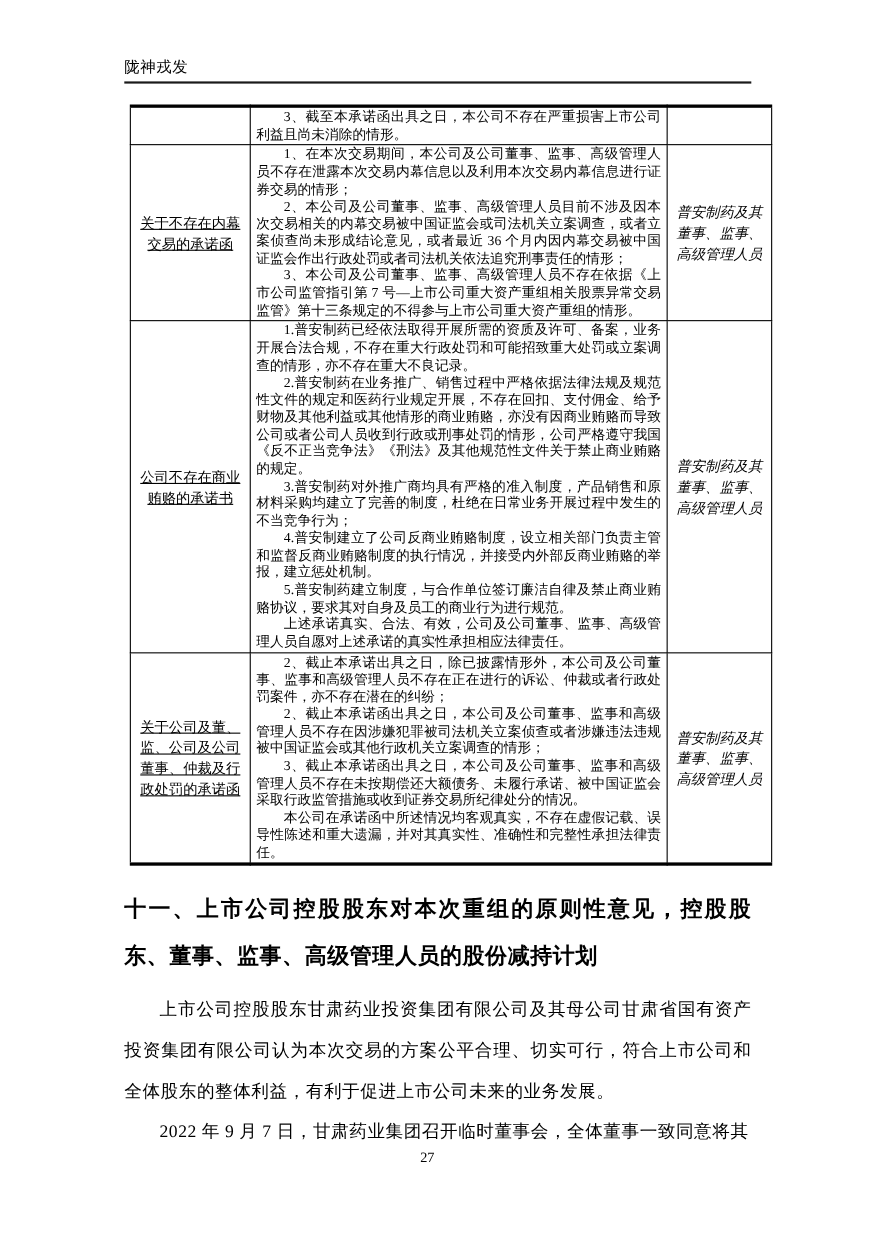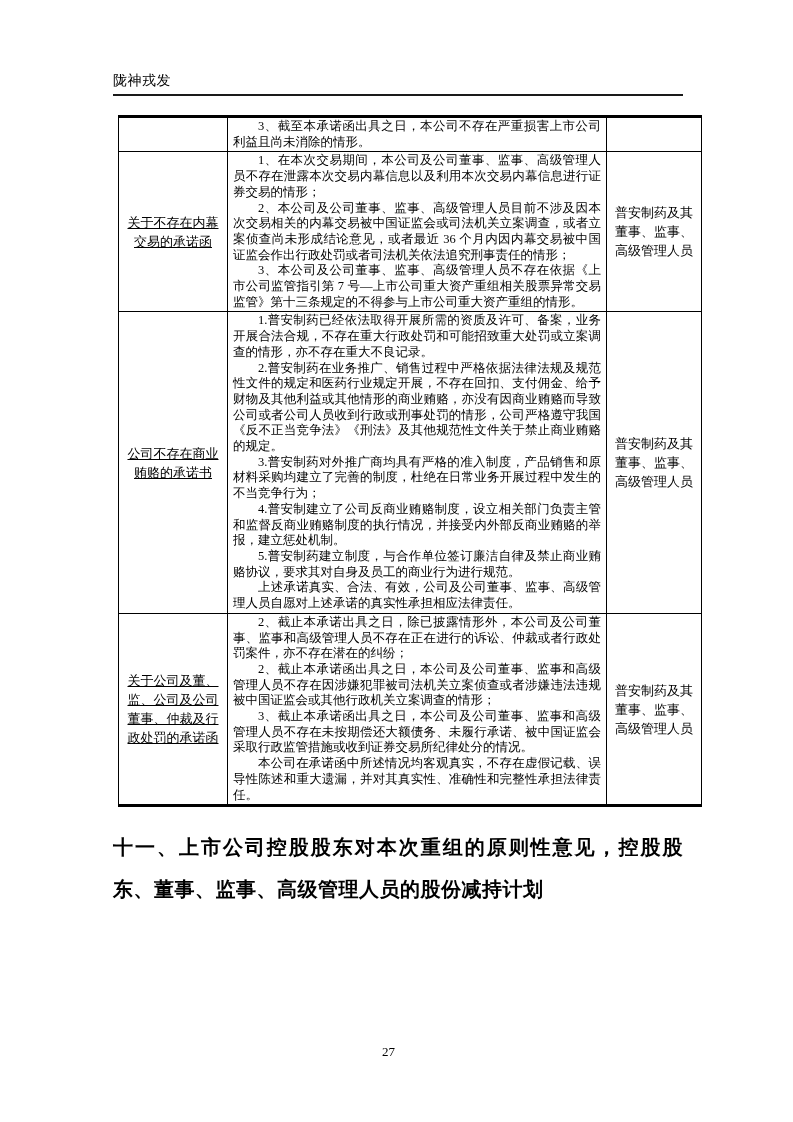--- a/index.html
+++ b/index.html
@@ -13,21 +13,21 @@
     color: #000;
     overflow: hidden;
   }
   .content { margin: 0 110px 0 113px; }
 
   
   .hdr {
     display: flex;
     justify-content: space-between;
     align-items: center;
-    padding-top: 72px;
+    padding-top: 52px;
     font-size: 14px;
     letter-spacing: 0.5px;
   }
   .hdr-rule {
     border-bottom: 2px solid #1a1a1a;
     margin-top: 4px;
   }
 
   
   table.commitments {
@@ -56,20 +56,21 @@
   td.content-cell {
     width: 368px;
     padding: 1px 5px;
   }
   td.party-cell {
     width: 80px;
     text-align: center;
     font-size: 13px;
     line-height: 19px;
     padding: 2px 7px;
+    font-style: italic;
   }
   .cpara {
     margin: 0;
     text-indent: 2em;
     text-align: justify;
     font-size: 12.5px;
     line-height: 15.7px;
   }
 
   
@@ -150,19 +151,23 @@
               <p class="cpara">3、截止本承诺函出具之日，本公司及公司董事、监事和高级管理人员不存在未按期偿还大额债务、未履行承诺、被中国证监会采取行政监管措施或收到证券交易所纪律处分的情况。</p>
               <p class="cpara">本公司在承诺函中所述情况均客观真实，不存在虚假记载、误导性陈述和重大遗漏，并对其真实性、准确性和完整性承担法律责任。</p>
             </td>
             <td class="party-cell">普安制药及其董事、监事、高级管理人员</td>
           </tr>
         </tbody>
     </table>
 
     <div class="section-heading">十一、上市公司控股股东对本次重组的原则性意见，控股股东、董事、监事、高级管理人员的股份减持计划</div>
 
+    <div id="body-paragraphs">
+        <p class="bpara">上市公司控股股东甘肃药业投资集团有限公司及其母公司甘肃省国有资产投资集团有限公司认为本次交易的方案公平合理、切实可行，符合上市公司和全体股东的整体利益，有利于促进上市公司未来的业务发展。</p>
+        <p class="bpara">2022 年 9 月 7 日，甘肃药业集团召开临时董事会，全体董事一致同意将其</p>
+      </div>
 
   </div>
 
   <div class="footer">
     <span>27</span>
   </div>
 </div>
 
 </body></html>

